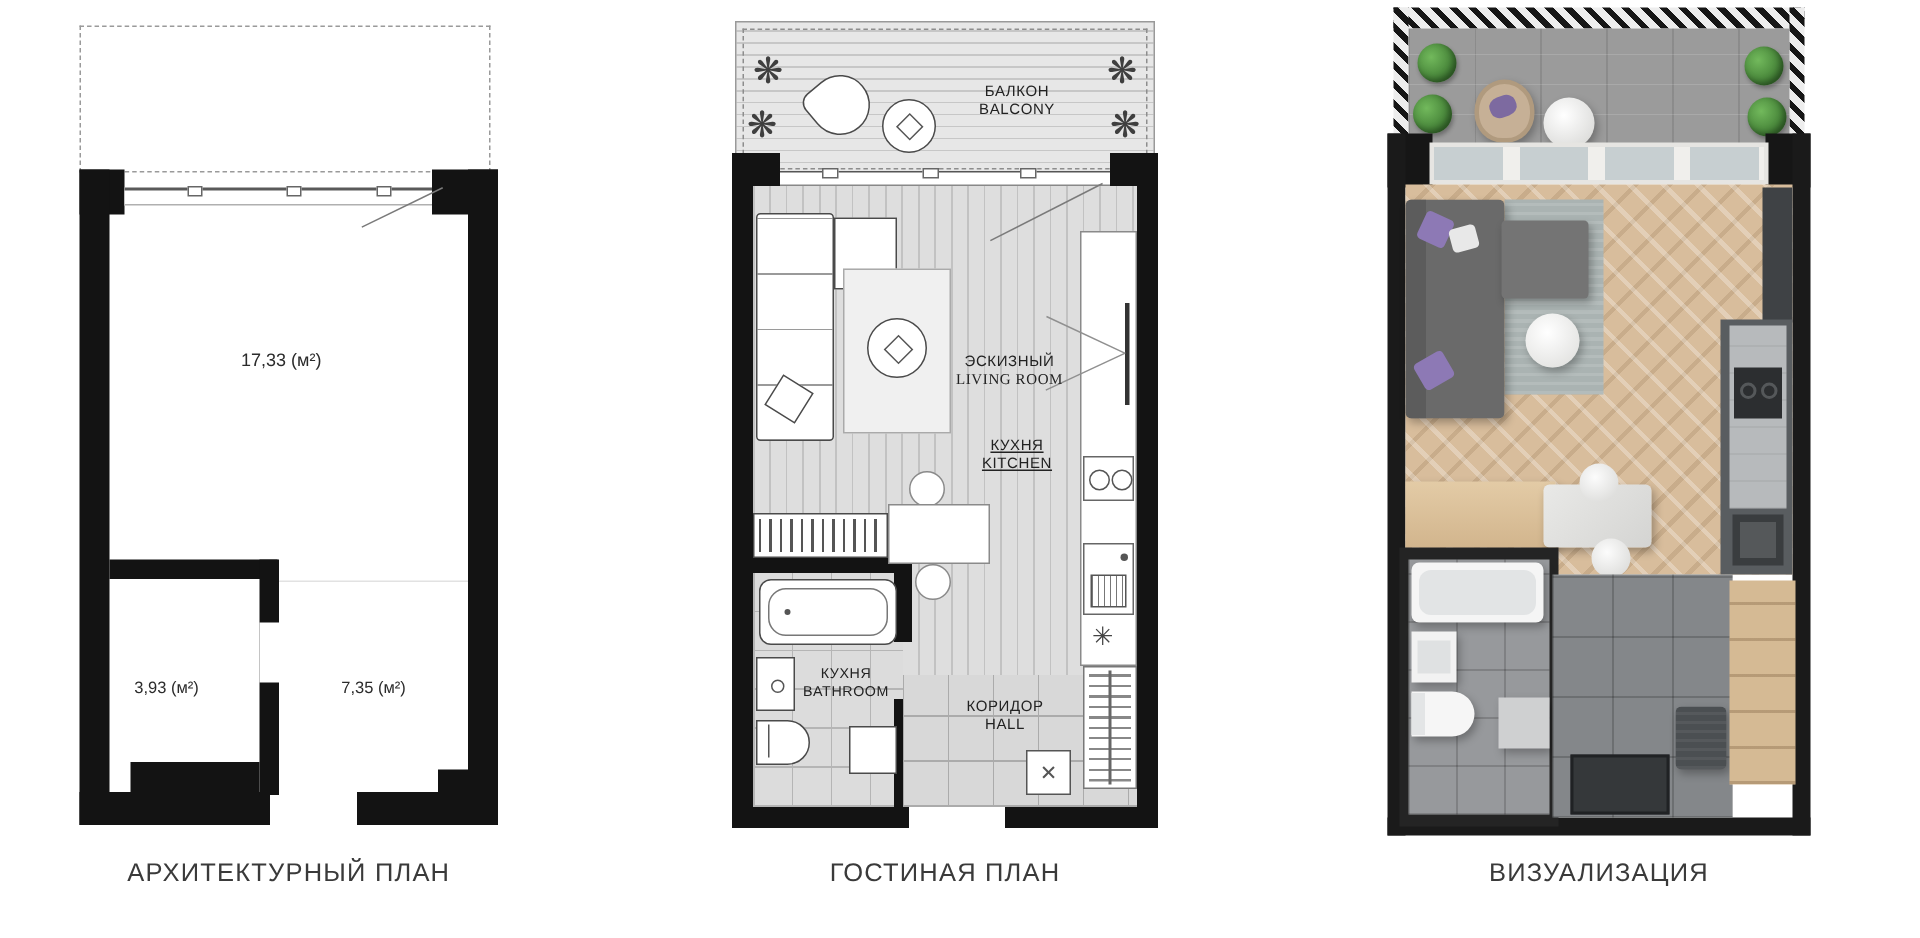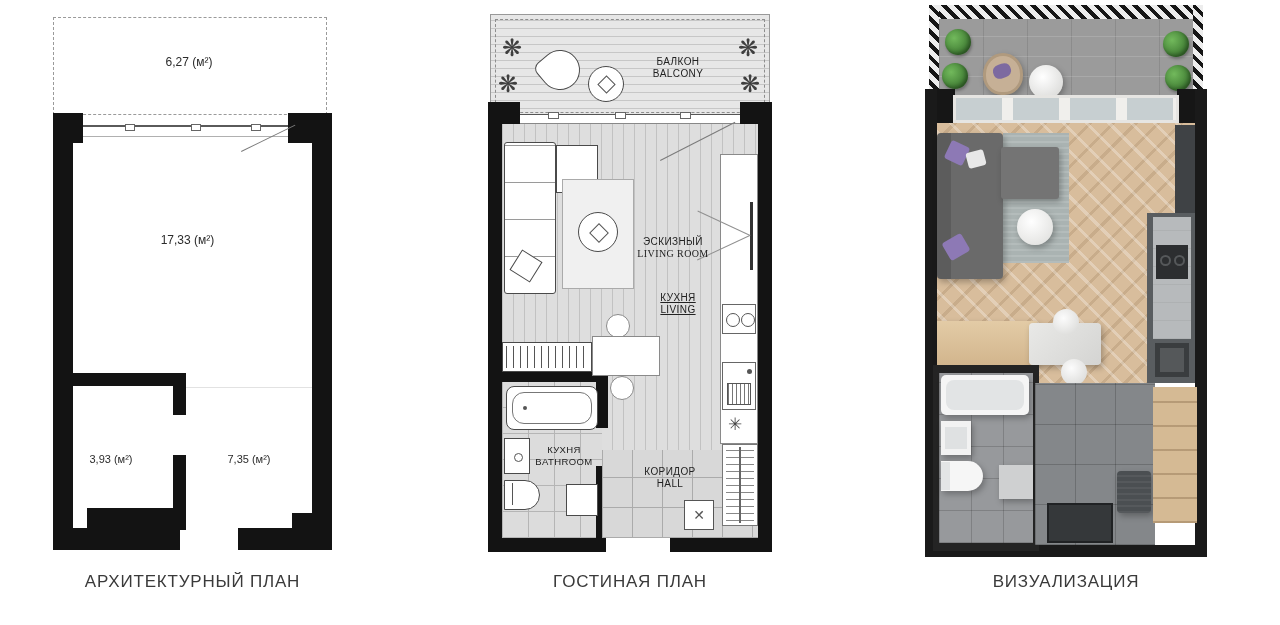--- a/index.html
+++ b/index.html
@@ -43,21 +43,20 @@
   .plant3d{position:absolute;border-radius:50%;
      background:radial-gradient(circle at 35% 35%, #72b95c, #3e7a32 72%);
      box-shadow:inset -2px -2px 4px rgba(0,0,0,.35), 1px 2px 3px rgba(0,0,0,.3);}
   .shadow{box-shadow:2px 3px 6px rgba(0,0,0,.28);}
 </style>
 </head>
 <body>
 
 <div class="panel" style="left:45px;top:15px;width:295px;height:535px;">
   <div class="abs" style="left:8px;top:2px;width:272px;height:96px;border:1px dashed #9a9a9a;"></div>
-  <div class="lbl" style="left:8px;top:40px;width:272px;font-size:12px;">6,27 (м²)</div>
 
   <div class="wall" style="left:8px;top:98px;width:30px;height:30px;"></div>
   <div class="wall" style="left:243px;top:98px;width:44px;height:30px;"></div>
   <div class="abs" style="left:38px;top:110px;width:205px;height:9px;border-top:2px solid #5a5a5a;border-bottom:1px solid #b0b0b0;background:#fff;">
     <span class="abs" style="left:42px;top:-3px;width:8px;height:5px;background:#fff;border:1px solid #666;"></span>
     <span class="abs" style="left:108px;top:-3px;width:8px;height:5px;background:#fff;border:1px solid #666;"></span>
     <span class="abs" style="left:168px;top:-3px;width:8px;height:5px;background:#fff;border:1px solid #666;"></span>
   </div>
   <div class="line" style="left:196px;top:136px;width:60px;transform:rotate(-26deg);"></div>
 
@@ -124,21 +123,21 @@
   <div class="abs" style="left:262px;top:188px;width:3px;height:68px;background:#333;"></div>
   <div class="thinline" style="left:262px;top:222px;width:58px;transform:rotate(-205deg);"></div>
   <div class="thinline" style="left:262px;top:222px;width:58px;transform:rotate(205deg);"></div>
 
   <div class="lbl2" style="left:130px;top:222px;width:110px;">
     <span style="display:block;">ЭСКИЗНЫЙ</span>
     <span style="display:block;font-family:Liberation Serif, serif;">LIVING ROOM</span>
   </div>
   <div class="lbl2" style="left:140px;top:278px;width:100px;text-decoration:underline;">
     <span style="display:block;">КУХНЯ</span>
-    <span style="display:block;">LIVING</span>
+    <span style="display:block;">KITCHEN</span>
   </div>
 
   <div class="furnlight" style="left:234px;top:290px;width:34px;height:30px;border-color:#666;">
     <div class="abs circ" style="left:3px;top:8px;width:12px;height:12px;border:1px solid #555;"></div>
     <div class="abs circ" style="left:18px;top:8px;width:12px;height:12px;border:1px solid #555;"></div>
   </div>
   <div class="furnlight" style="left:234px;top:348px;width:34px;height:48px;border-color:#666;">
     <div class="abs circ" style="left:24px;top:6px;width:5px;height:5px;background:#555;"></div>
     <div class="abs" style="left:4px;top:20px;width:22px;height:20px;border:1px solid #555;background-image:repeating-linear-gradient(90deg,#777 0 1px,transparent 1px 4px);"></div>
   </div>

